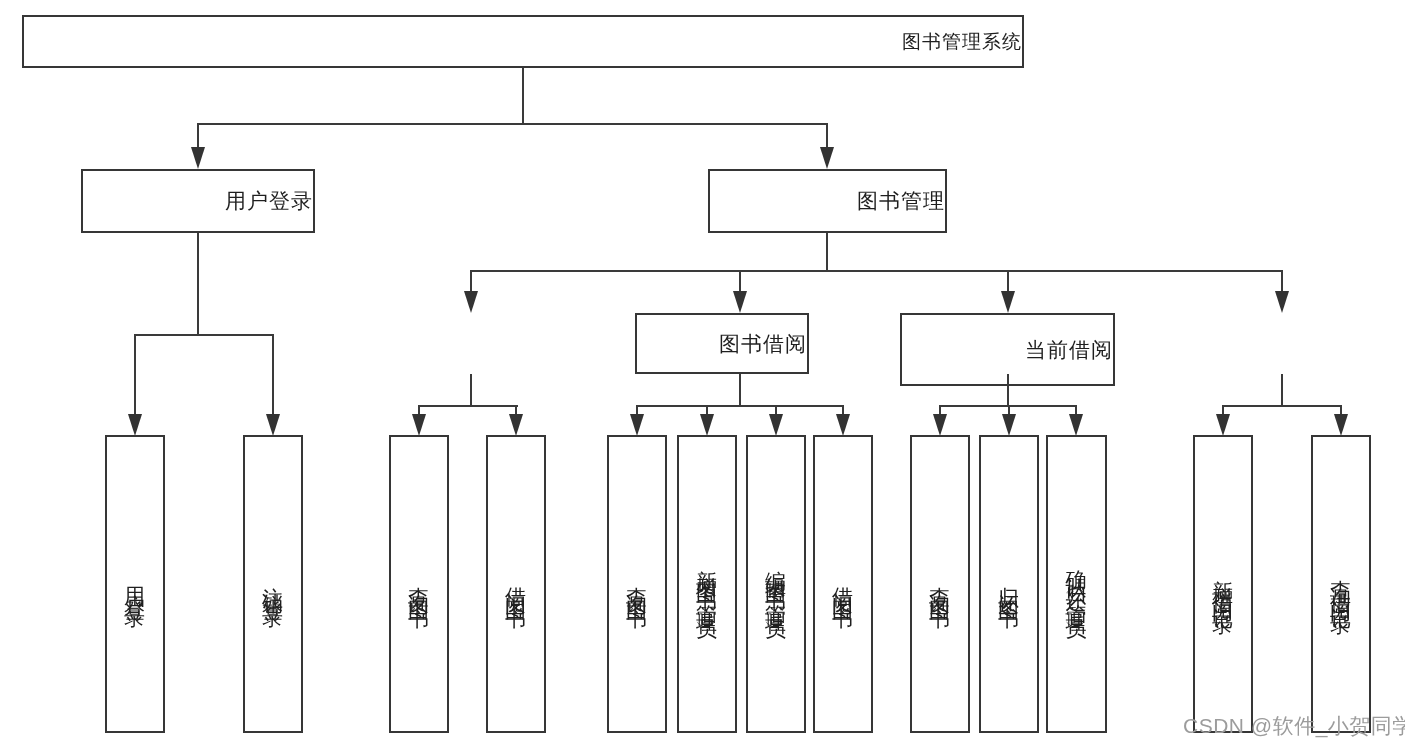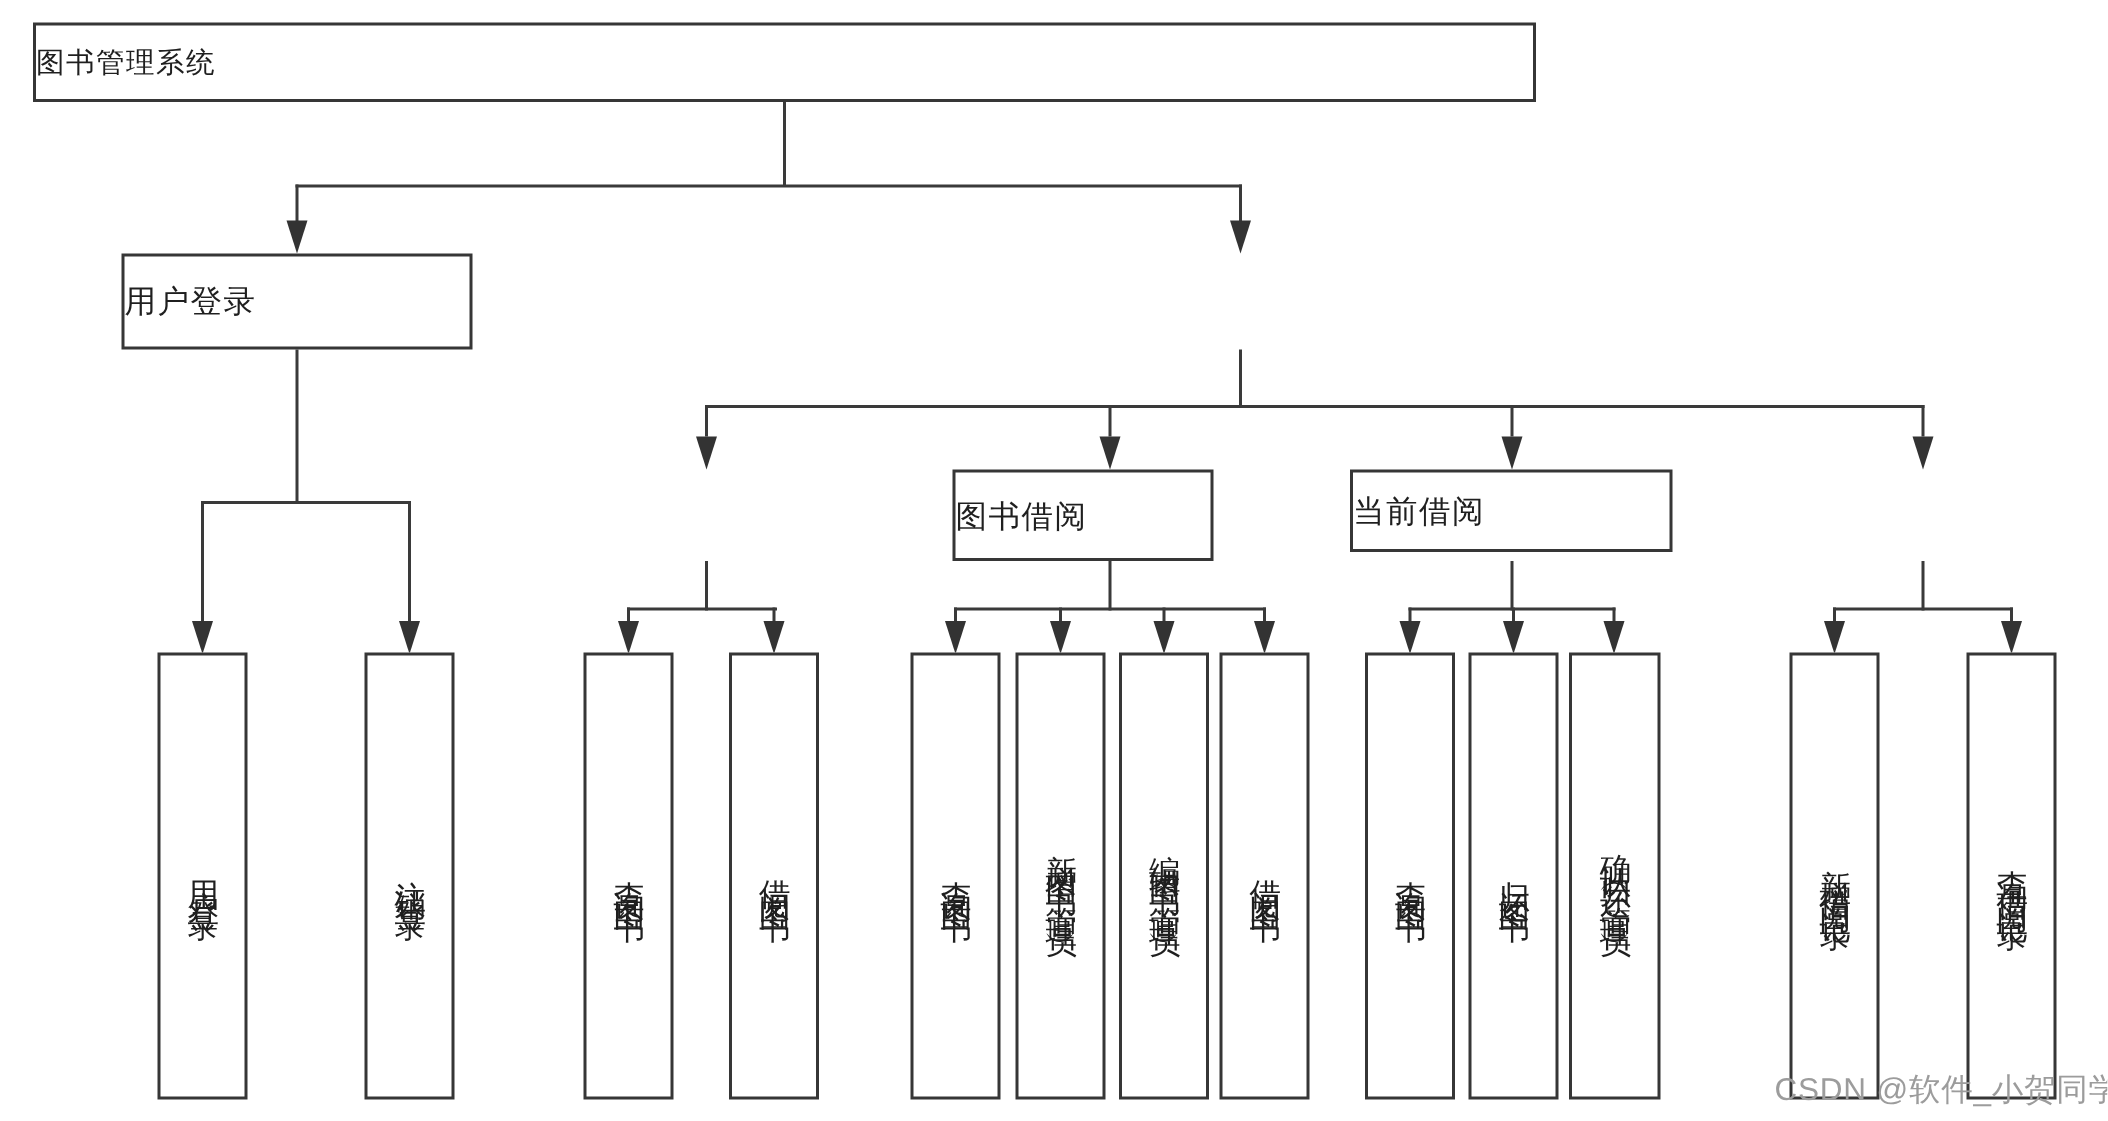--- a/index.html
+++ b/index.html
@@ -2,21 +2,21 @@
 <html><head>
 <meta charset="utf-8">
 <style>
   html,body{margin:0;padding:0;background:#fff;}
   #stage{
     position:relative;width:1405px;height:747px;background:#ffffff;overflow:hidden;
     font-family:"Liberation Sans", sans-serif;color:#1f1f1f;
   }
   .box{
     position:absolute;background:#ffffff;border:2px solid #363636;
-    display:flex;align-items:center;justify-content:flex-start;
+    display:flex;align-items:center;justify-content:flex-end;
     box-sizing:border-box;font-size:21px;letter-spacing:1px;
   }
   .box.root{font-size:19px;}
   .leaf{
     position:absolute;background:#ffffff;border:2px solid #363636;
     display:flex;align-items:center;justify-content:center;
     box-sizing:border-box;font-size:21px;
   }
   .leaf span{
     writing-mode:vertical-rl;text-orientation:mixed;letter-spacing:7px;line-height:1;
@@ -45,20 +45,23 @@
   <div class="vline" style="left:522px;top:68px;height:56px"></div>
   <div class="hline" style="left:197px;top:123px;width:631px"></div>
   <div class="vline" style="left:197px;top:123px;height:25px"></div>
   <div class="arr" style="left:191px;top:147px"></div>
   <div class="vline" style="left:826px;top:123px;height:25px"></div>
   <div class="arr" style="left:820px;top:147px"></div>
 
   <div class="box" style="left:81px;top:169px;width:234px;height:64px">
     <span>用户登录</span>
   </div>
+  <div class="box" style="left:708px;top:169px;width:239px;height:64px">
+    <span>图书管理</span>
+  </div>
 
   <div class="vline" style="left:197px;top:233px;height:102px"></div>
   <div class="hline" style="left:134px;top:334px;width:140px"></div>
   <div class="vline" style="left:134px;top:334px;height:80px"></div>
   <div class="arr" style="left:128px;top:414px"></div>
   <div class="vline" style="left:272px;top:334px;height:80px"></div>
   <div class="arr" style="left:266px;top:414px"></div>
 
   <div class="vline" style="left:826px;top:233px;height:38px"></div>
   <div class="hline" style="left:470px;top:270px;width:813px"></div>
@@ -67,21 +70,21 @@
   <div class="vline" style="left:739px;top:270px;height:21px"></div>
   <div class="arr" style="left:733px;top:291px"></div>
   <div class="vline" style="left:1007px;top:270px;height:21px"></div>
   <div class="arr" style="left:1001px;top:291px"></div>
   <div class="vline" style="left:1281px;top:270px;height:21px"></div>
   <div class="arr" style="left:1275px;top:291px"></div>
 
   <div class="box" style="left:635px;top:313px;width:174px;height:61px">
     <span>图书借阅</span>
   </div>
-  <div class="box" style="left:900px;top:313px;width:215px;height:55px">
+  <div class="box" style="left:900px;top:313px;width:215px;height:73px">
     <span>当前借阅</span>
   </div>
 
   <div class="vline" style="left:470px;top:374px;height:33px"></div>
   <div class="hline" style="left:418px;top:405px;width:100px"></div>
   <div class="vline" style="left:418px;top:405px;height:10px"></div>
   <div class="arr" style="left:412px;top:414px"></div>
   <div class="vline" style="left:515px;top:405px;height:10px"></div>
   <div class="arr" style="left:509px;top:414px"></div>
 

